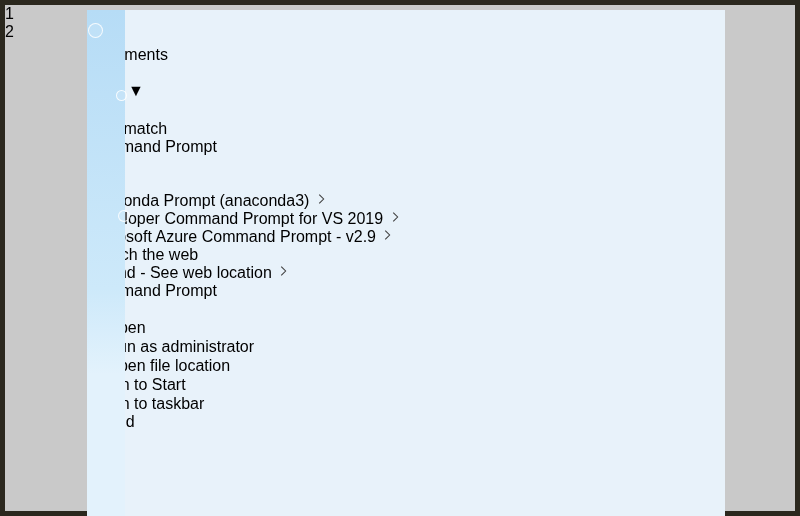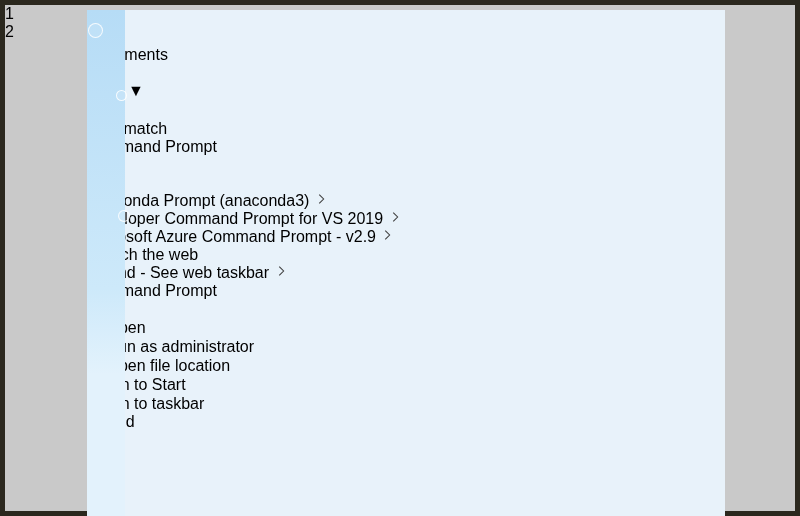--- a/index.html
+++ b/index.html
@@ -213,21 +213,21 @@
             <div class="sec-header web-hdr">Search the web</div>
 
             <div class="web-row">
               <span class="mag">
                 <svg width="14" height="14" viewBox="0 0 16 16" fill="none" stroke="#444" stroke-width="1.3">
                   <circle cx="6.6" cy="6.6" r="4.2"></circle>
                     <path d="M9.8 9.8L14 14"></path>
                 </svg>
               </span>
               <span class="web-q">cmd</span>
-              <span class="web-hint">- See web taskbar</span>
+              <span class="web-hint">- See web location</span>
               <span class="chev">
                 <svg width="14" height="14" viewBox="0 0 16 16" fill="none" stroke="#3d3d3d" stroke-width="1.2">
                     <path d="M6 3l5 5-5 5"></path>
                   </svg>
               </span>
             </div>
           </div>
 
           <div class="right-panel">
             <div class="big-ico"></div>

